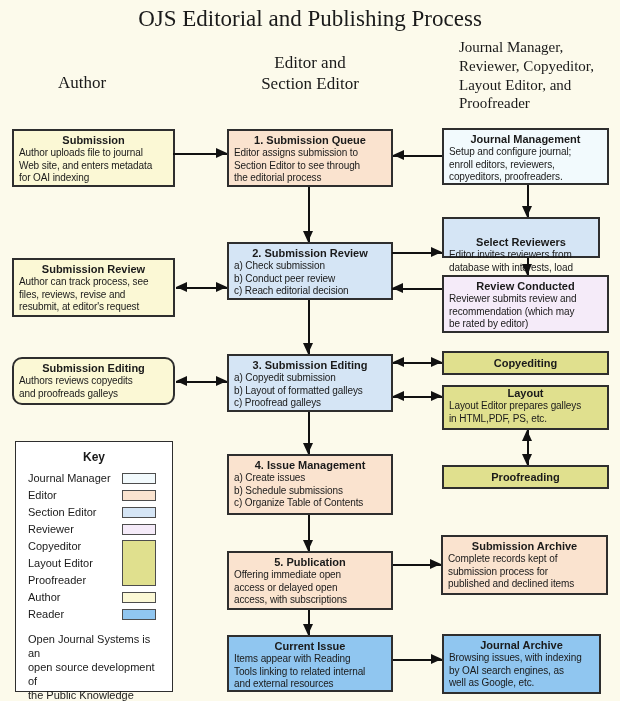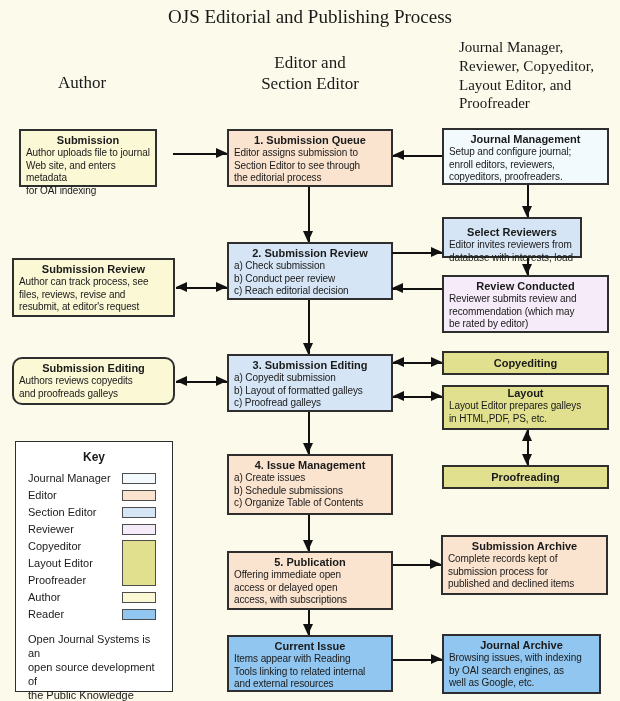--- a/index.html
+++ b/index.html
@@ -1,20 +1,20 @@
 <!DOCTYPE html>
 <html><head>
 <meta charset="utf-8">
 <style>
   * { margin:0; padding:0; box-sizing:border-box; }
   html,body { width:620px; height:701px; }
   body { position:relative; font-family:"Liberation Sans","DejaVu Sans",sans-serif; color:#1a1a1a; overflow:hidden; }
 
   .page-title { position:absolute; left:0; top:6px; width:620px; text-align:center;
-    font-family:"Liberation Serif","DejaVu Serif",serif; font-size:19px; }
+    font-family:"Liberation Serif","DejaVu Serif",serif; font-size:23px; }
 
   .col-header { position:absolute; font-family:"Liberation Serif","DejaVu Serif",serif;
     font-size:17px; line-height:1.25; white-space:pre-line; }
   .col-header.center { text-align:center; }
 
   .box { position:absolute; border:2px solid #2e2e2e; padding:3px 5px; }
   .box-title { font-size:11px; font-weight:bold; text-align:center; line-height:13px; }
   .box-body { font-size:10px; line-height:12.5px; white-space:pre-line; letter-spacing:-0.1px; }
   .box.title-only { display:flex; align-items:center; justify-content:center; }
 
@@ -45,21 +45,21 @@
 <div class="page-title">OJS Editorial and Publishing Process</div>
 
 <div class="col-header center" style="left:27px; top:72px; width:110px;">Author</div>
 <div class="col-header center" style="left:230px; top:52px; width:160px;">Editor and
 Section Editor</div>
 <div class="col-header" style="left:459px; top:38px; width:160px; font-size:15px;">Journal Manager,
 Reviewer, Copyeditor,
 Layout Editor, and
 Proofreader</div>
 
-<div class="box" style="left: 12px; top: 129px; width: 138px; height: 58px; background-color: rgb(251, 248, 213); margin-left: 7px;">
+<div class="box" style="left: 12px; top: 129px; width: 163px; height: 58px; background-color: rgb(251, 248, 213);">
   <div class="box-title">Submission</div>
   <div class="box-body">Author uploads file to journal
 Web site, and enters metadata
 for OAI indexing</div>
 </div>
 <div class="box" style="left: 12px; top: 258px; width: 163px; height: 59px; background-color: rgb(251, 248, 213);">
   <div class="box-title">Submission Review</div>
   <div class="box-body">Author can track process, see
 files, reviews, revise and
 resubmit, at editor's request</div>
@@ -106,21 +106,21 @@
 Tools linking to related internal
 and external resources</div>
 </div>
 
 <div class="box" style="left: 442px; top: 128px; width: 167px; height: 57px; background-color: rgb(242, 250, 253);">
   <div class="box-title">Journal Management</div>
   <div class="box-body">Setup and configure journal;
 enroll editors, reviewers,
 copyeditors, proofreaders.</div>
 </div>
-<div class="box" style="left: 442px; top: 217px; width: 140px; height: 41px; padding-top: 7px; background-color: rgb(213, 229, 245);">
+<div class="box" style="left: 442px; top: 217px; width: 158px; height: 41px; padding-top: 17px; background-color: rgb(213, 229, 245);">
   <div class="box-title">Select Reviewers</div>
   <div class="box-body">Editor invites reviewers from
 database with interests, load</div>
 </div>
 <div class="box" style="left: 442px; top: 275px; width: 167px; height: 58px; background-color: rgb(245, 235, 249);">
   <div class="box-title">Review Conducted</div>
   <div class="box-body">Reviewer submits review and
 recommendation (which may
 be rated by editor)</div>
 </div>

